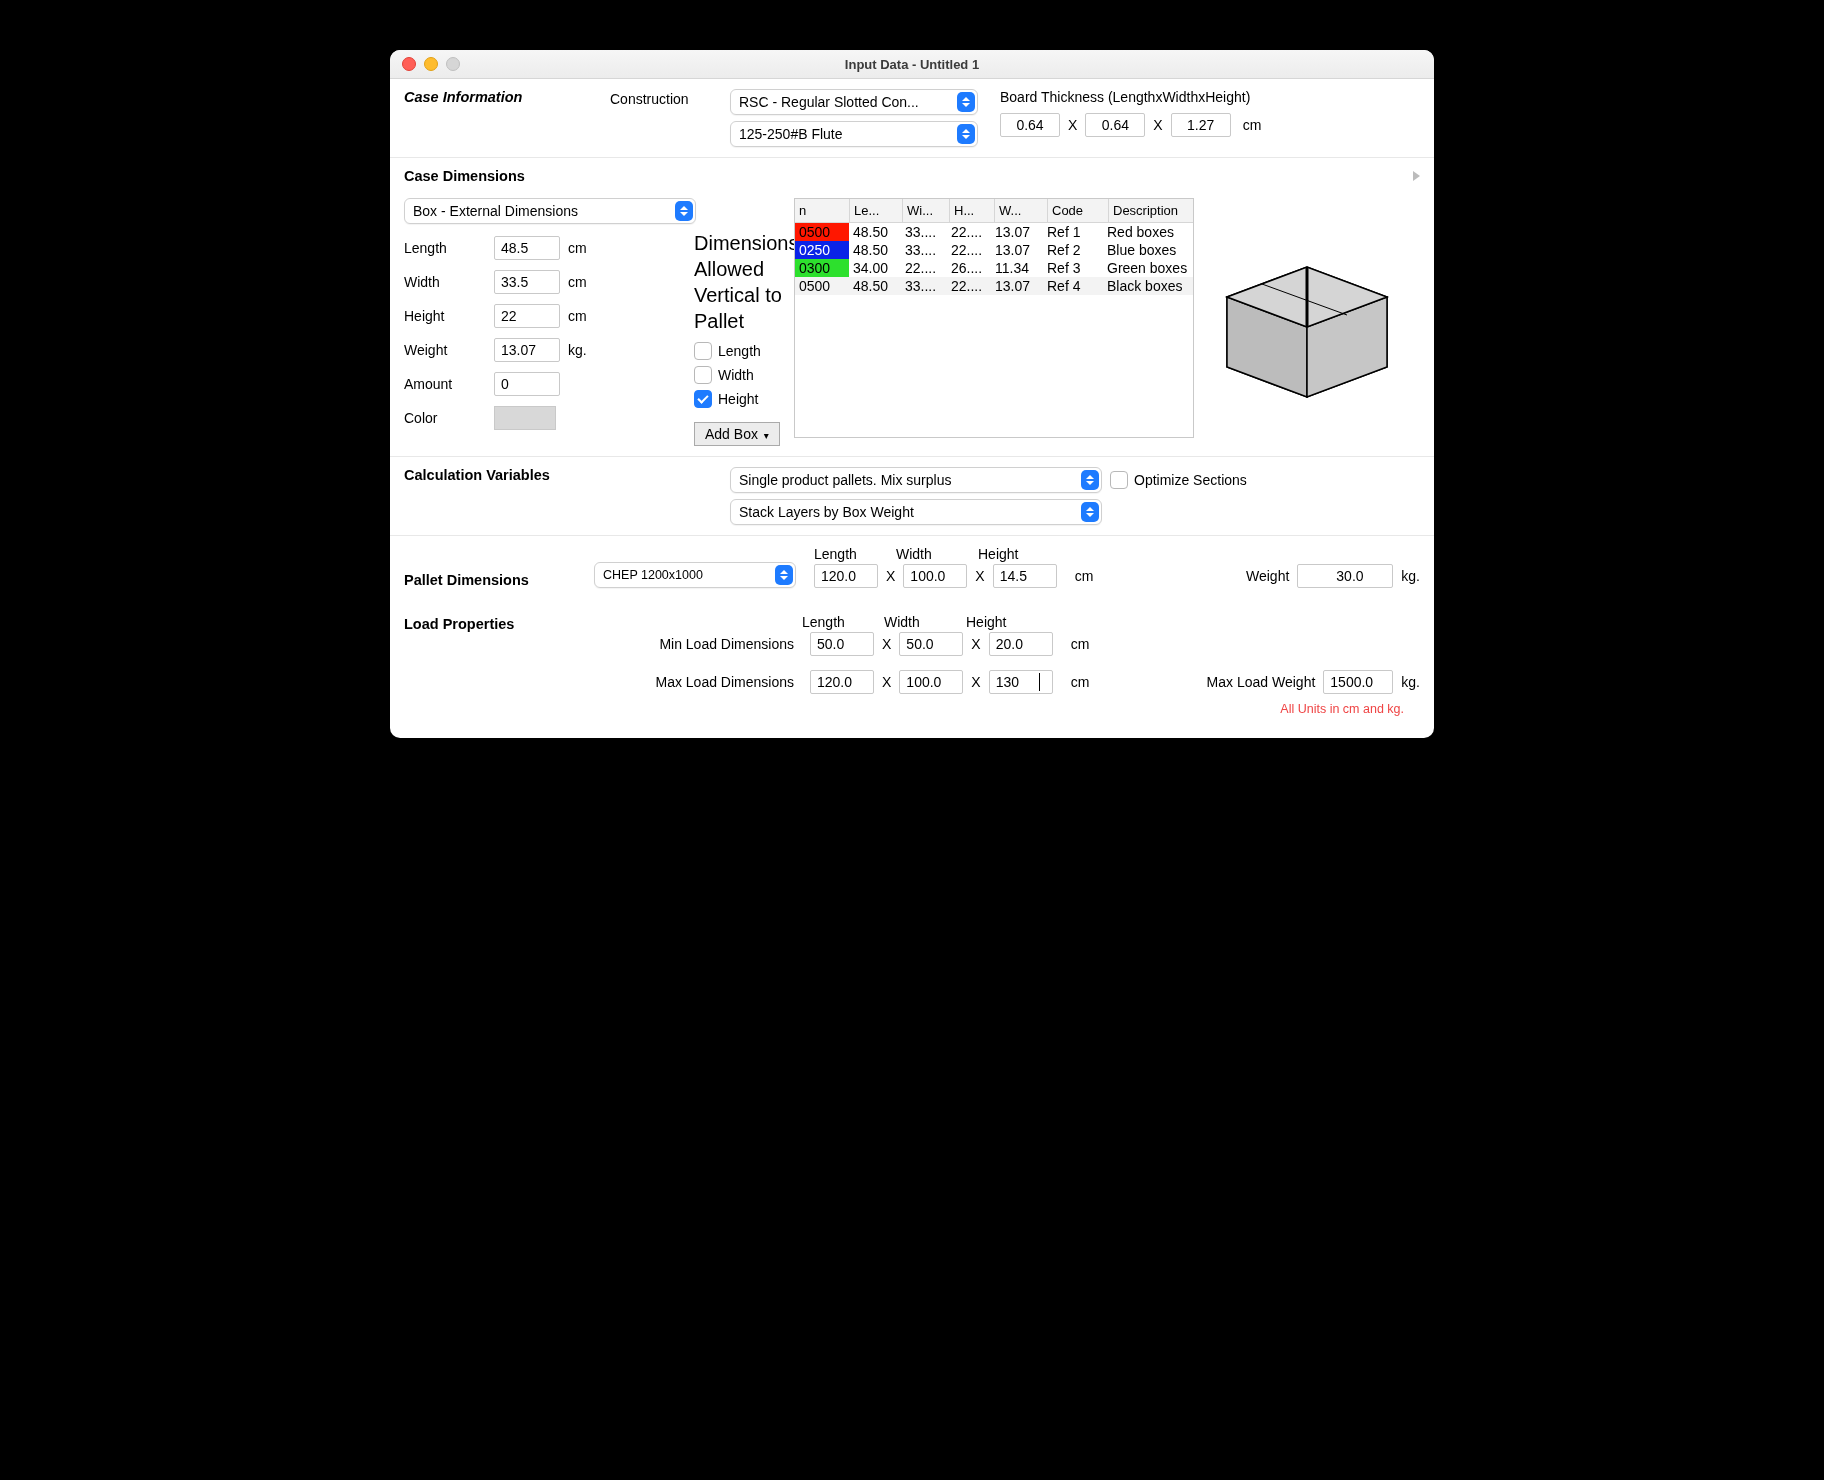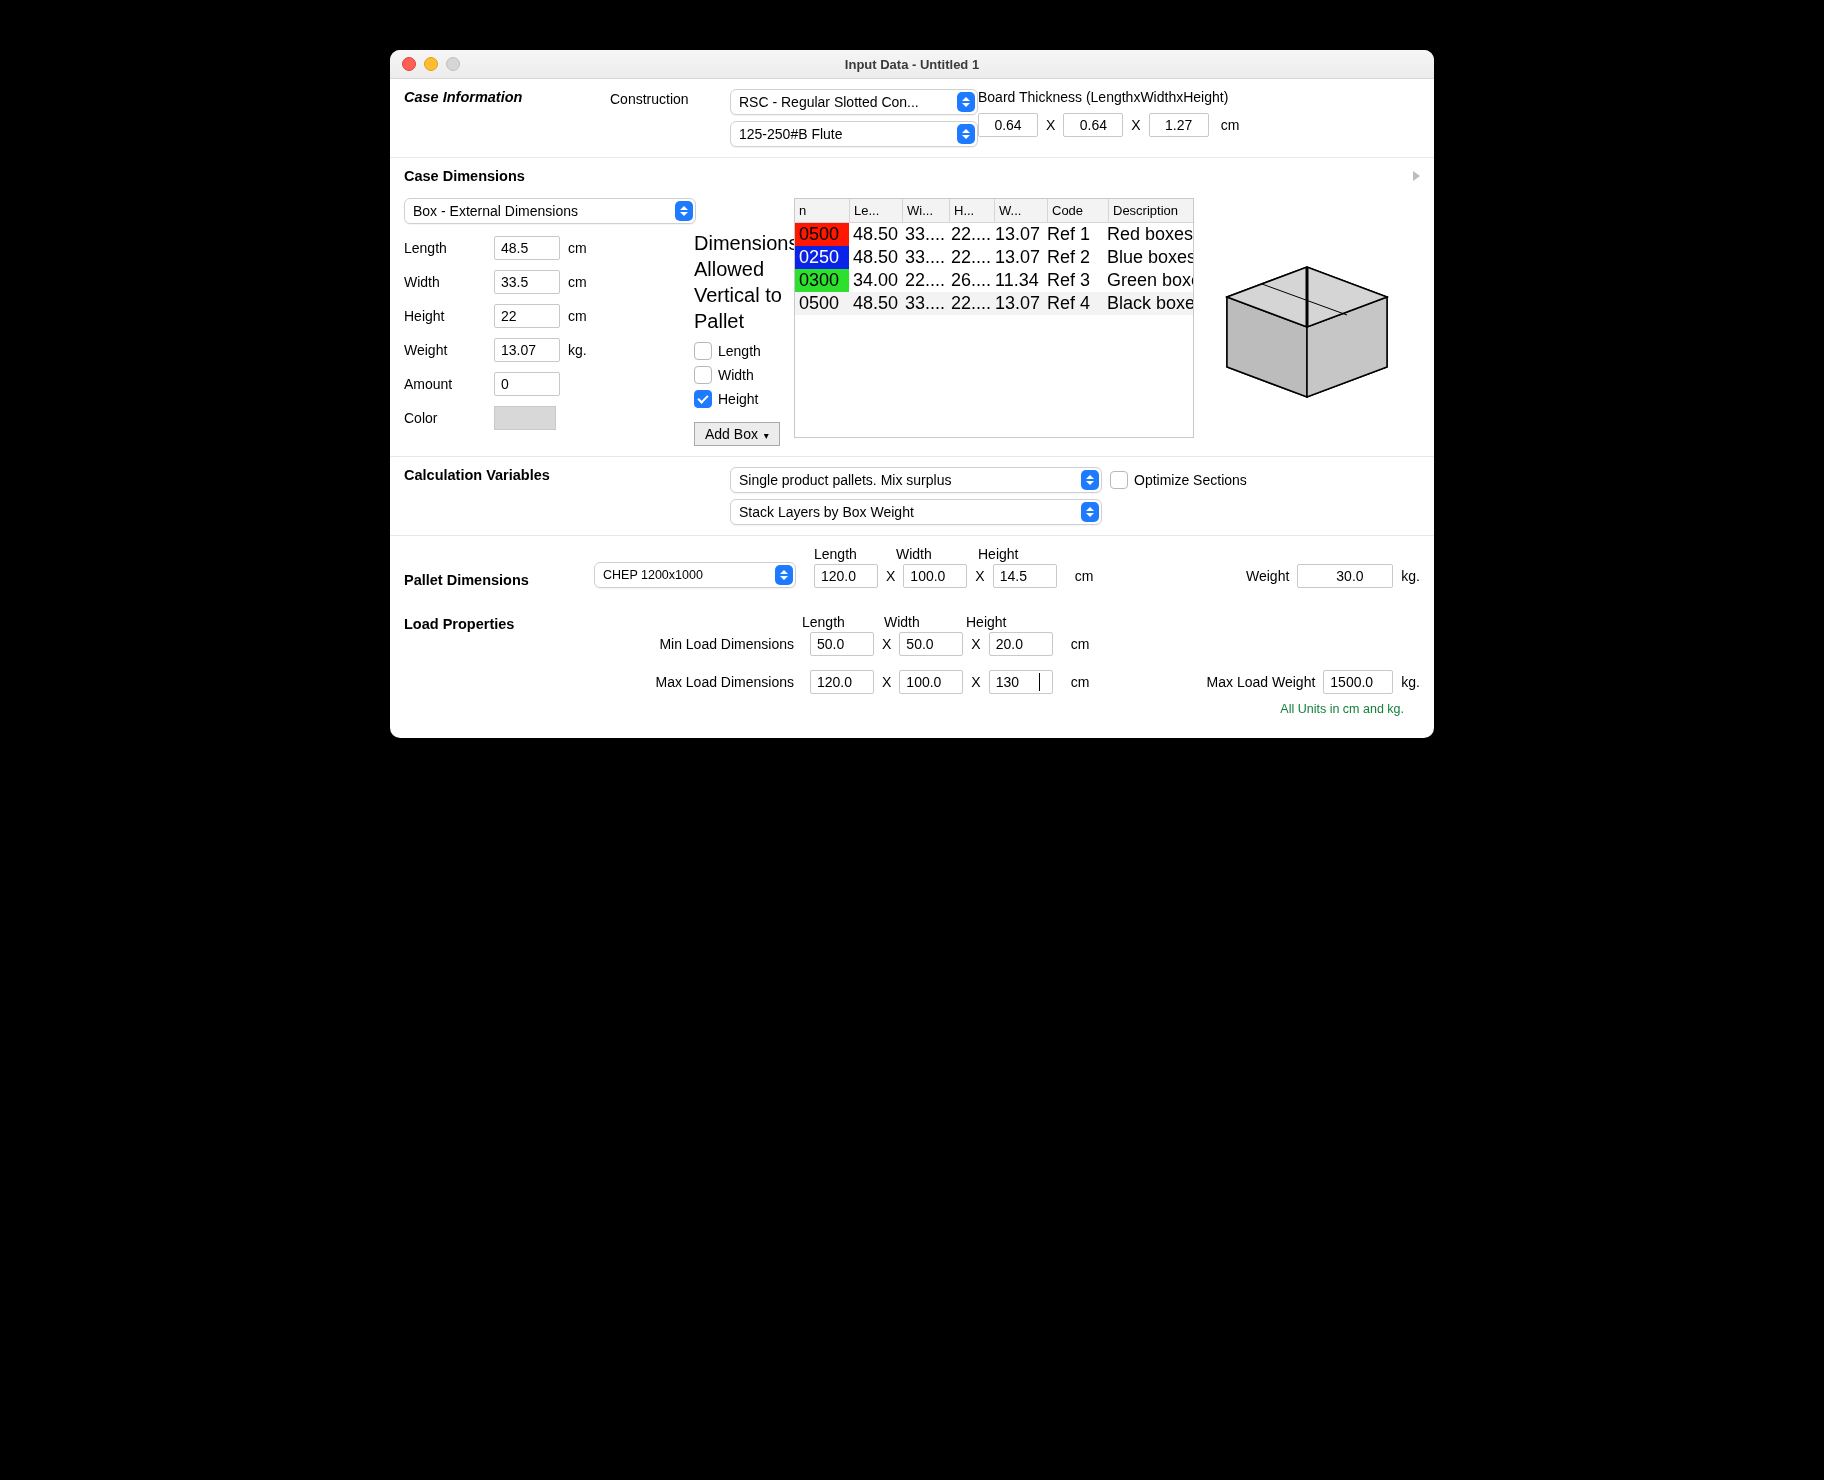--- a/index.html
+++ b/index.html
@@ -28,36 +28,36 @@
   .chk{display:inline-flex;align-items:center;gap:6px;}
   .chkbox{width:16px;height:16px;border:1px solid #b8b8b8;border-radius:4px;background:#fff;display:inline-flex;align-items:center;justify-content:center;}
   .chkbox.checked{background:#1e7bff;border-color:#1e7bff;}
   .chkbox.checked::after{content:"";width:4px;height:8px;border:solid #fff;border-width:0 2px 2px 0;transform:rotate(45deg);margin-top:-2px;}
 
   
   .boxtable{border:1px solid #c9c9c9;width:398px;}
   .bt-head{display:flex;background:#f3f3f3;border-bottom:1px solid #d6d6d6;font-size:13px;}
   .bt-head>div{border-right:1px solid #d6d6d6;padding:4px 4px;white-space:nowrap;overflow:hidden;}
   .bt-head>div:last-child{border-right:none;}
-  .bt-row{display:flex;font-size:18px;}
+  .bt-row{display:flex;font-size:14px;}
   .bt-row>div{padding:1px 4px;white-space:nowrap;overflow:hidden;}
   .bt-row.alt{background:#f3f3f3;}
   .c-n{width:46px;}
   .c-l{width:44px;}
   .c-w{width:38px;}
   .c-h{width:36px;}
   .c-we{width:44px;}
   .c-c{width:52px;}
   .c-d{flex:1;}
 
   .addbtn{border:1px solid #aaa;background:#ececec;border-radius:0;padding:3px 10px;font-size:14px;}
 
   .caret-r::after{content:"";display:inline-block;border-top:5px solid transparent;border-bottom:5px solid transparent;border-left:7px solid #bcbcbc;}
 
-  .footer{text-align:right;font-size:12.5px;color:#15803d;padding:8px 16px 12px;}
+  .footer{text-align:right;font-size:12.5px;color:#ef4444;padding:8px 16px 12px;}
 
   .swatch{width:60px;height:22px;background:#d8d8d8;border:1px solid #c9c9c9;}
 </style>
 </head>
 <body>
 
 <div class="window">
 
   <div class="titlebar">
     <div class="traffic">
@@ -75,21 +75,21 @@
       <div style="display:flex;flex-direction:column;gap:6px;">
         <div class="select" style="width:236px;gap:16px;">
           <span class="txt">RSC - Regular Slotted Con...</span>
           <span class="spin"></span>
         </div>
         <div class="select" style="width:236px;">
           <span class="txt">125-250#B Flute</span>
           <span class="spin"></span>
         </div>
       </div>
-      <div style="">
+      <div style="margin-left:22px;">
         <div>Board Thickness (LengthxWidthxHeight)</div>
         <div class="row" style="gap:8px;margin-top:8px;">
           <div class="input center" style="width:46px;">0.64</div>
           <span>X</span>
           <div class="input center" style="width:46px;">0.64</div>
           <span>X</span>
           <div class="input center" style="width:46px;">1.27</div>
           <span style="margin-left:4px;">cm</span>
         </div>
       </div>

